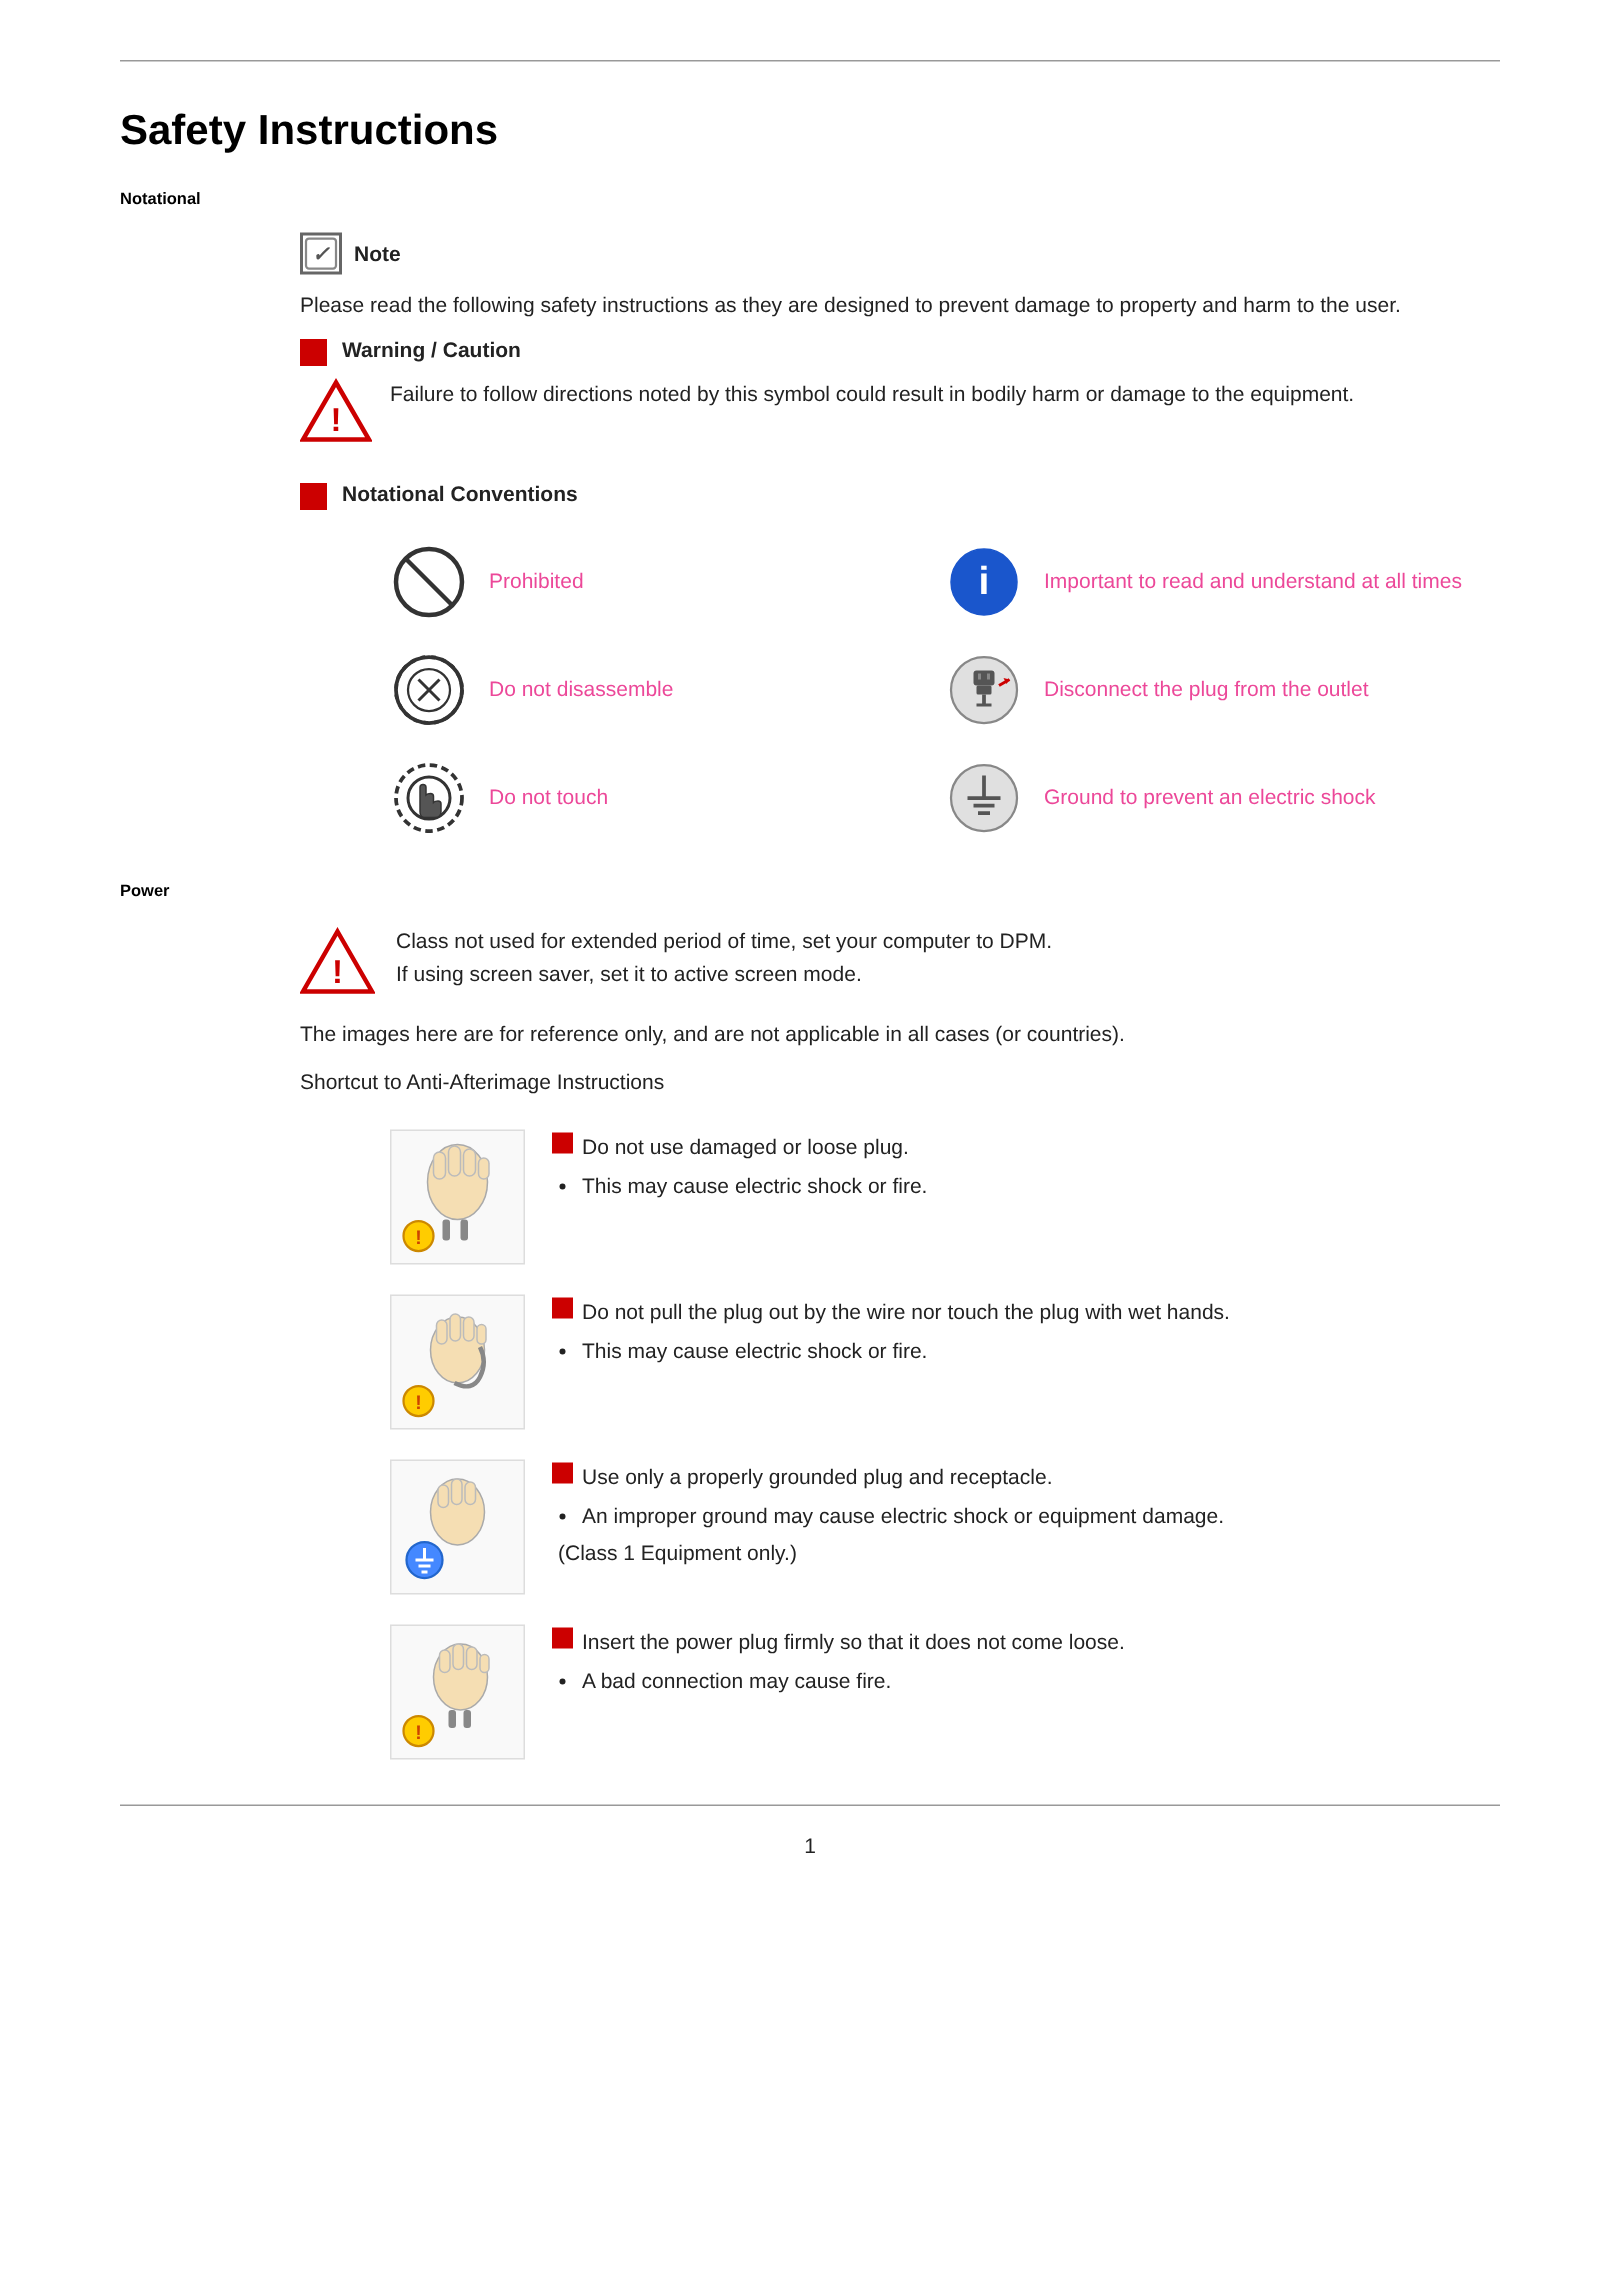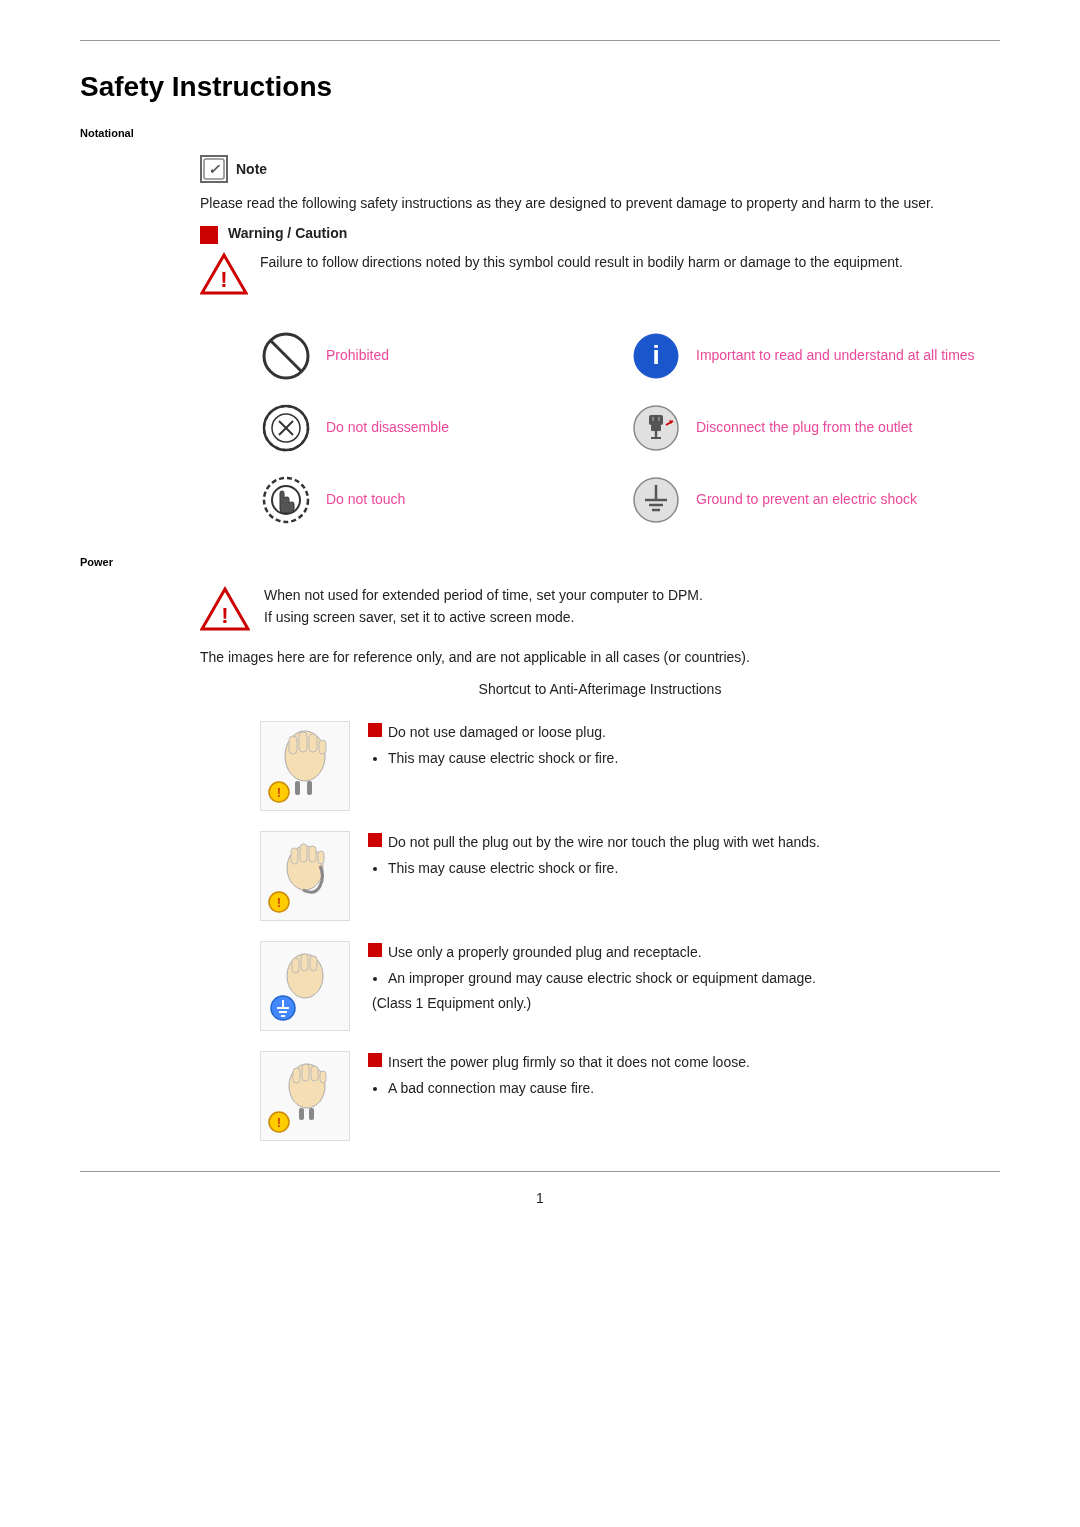--- a/index.html
+++ b/index.html
@@ -234,20 +234,24 @@
       <div class="warning-triangle">
         <svg width="48" height="44" viewBox="0 0 48 44">
           <polygon points="24,3 46,41 2,41" fill="none" stroke="#cc0000" stroke-width="3"></polygon>
           <text x="24" y="35" text-anchor="middle" font-size="22" font-weight="bold" fill="#cc0000">!</text>
         </svg>
       </div>
       <p class="warning-text">Failure to follow directions noted by this symbol could result in bodily harm or damage to the equipment.</p>
     </div>
 
     <div class="notational-section">
+      <div class="notational-title-row">
+        <span class="red-square-icon"></span>
+        <span class="warning-label">Notational Conventions</span>
+      </div>
 
       <div class="conventions-grid">
 
         <div class="convention-item">
           <div class="convention-icon">
             <svg width="50" height="50" viewBox="0 0 50 50">
               <circle cx="25" cy="25" r="22" fill="none" stroke="#333" stroke-width="3"></circle>
               <line x1="10" y1="10" x2="40" y2="40" stroke="#333" stroke-width="3"></line>
             </svg>
           </div>
@@ -333,27 +337,27 @@
   <div class="indent">
 
     <div class="power-warning-block">
       <div style="margin-top:2px;">
         <svg width="50" height="46" viewBox="0 0 50 46">
           <polygon points="25,3 48,43 2,43" fill="none" stroke="#cc0000" stroke-width="3"></polygon>
           <text x="25" y="37" text-anchor="middle" font-size="22" font-weight="bold" fill="#cc0000">!</text>
         </svg>
       </div>
       <div class="power-text-block">
-        <p>When not used for extended period of time, set your computer to DPM.</p>
+        <p>Class not used for extended period of time, set your computer to DPM.</p>
         <p>If using screen saver, set it to active screen mode.</p>
       </div>
     </div>
 
     <p class="power-text-block" style="margin-bottom:10px;">The images here are for reference only, and are not applicable in all cases (or countries).</p>
-    <p class="power-text-block" style="margin-bottom:20px;text-align:center;">Shortcut to Anti-Afterimage Instructions</p>
+    <p class="power-text-block" style="margin-bottom:20px;">Shortcut to Anti-Afterimage Instructions</p>
 
     <div class="power-image-row">
       <div class="power-image-box">
 
         <svg width="80" height="80" viewBox="0 0 80 80">
 
           <ellipse cx="40" cy="30" rx="20" ry="25" fill="#f5deb3" stroke="#aaa" stroke-width="1"></ellipse>
 
           <rect x="24" y="10" width="8" height="18" rx="4" fill="#f5deb3" stroke="#bbb" stroke-width="1"></rect>
           <rect x="34" y="6" width="8" height="20" rx="4" fill="#f5deb3" stroke="#bbb" stroke-width="1"></rect>

